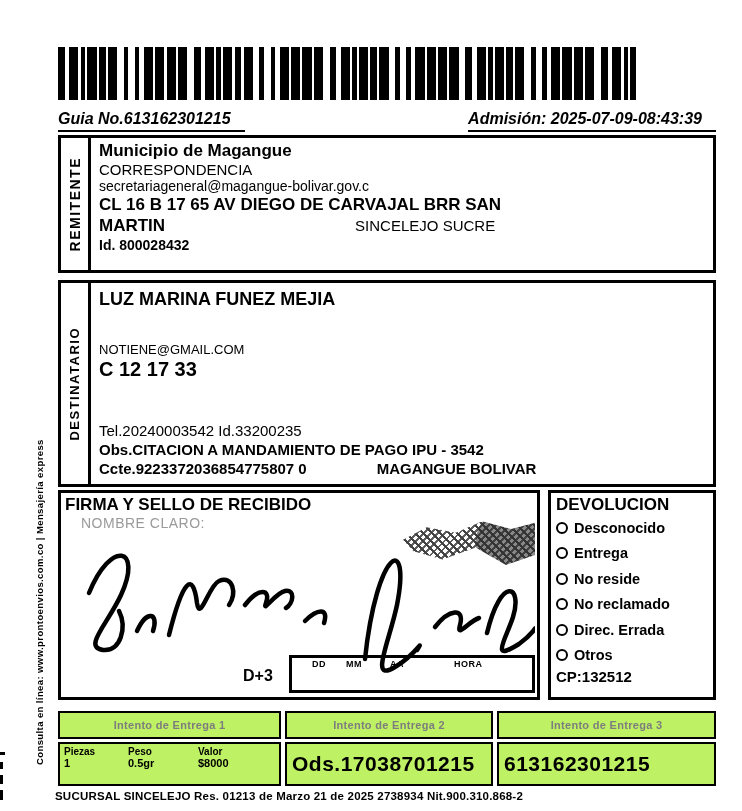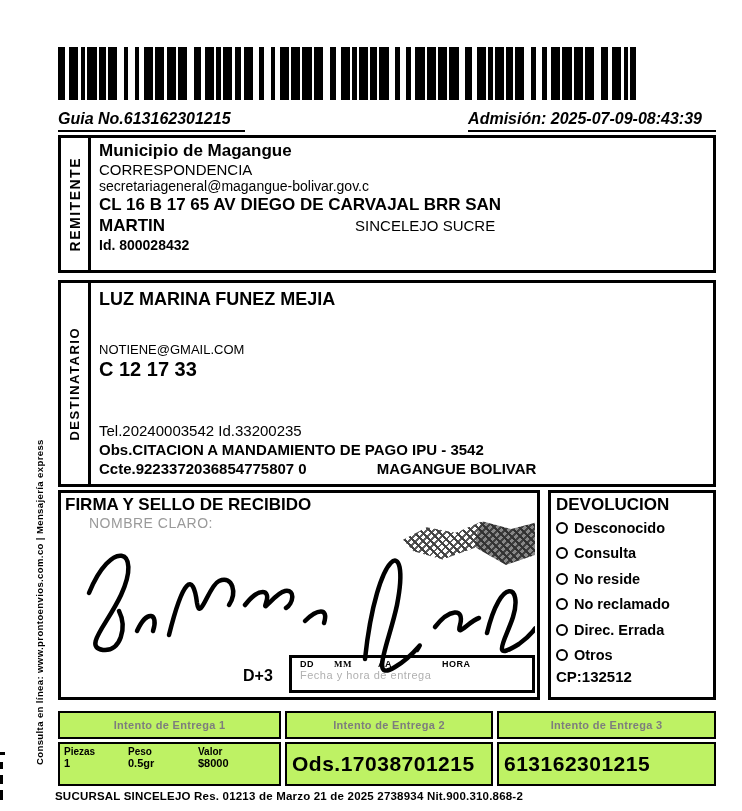--- a/index.html
+++ b/index.html
@@ -43,30 +43,30 @@
   .r-name { font-size:18px; font-weight:600; line-height:22px; margin-top:2px; }
   .r-mail { font-size:13px; font-weight:normal; line-height:15px; margin-top:32px; }
   .r-addr { font-size:20px; font-weight:bold; line-height:24px; }
   .r-tel { font-size:15px; font-weight:normal; line-height:19px; margin-top:40px; }
   .r-obs { font-size:15px; font-weight:bold; line-height:19px; }
   .r-ccterow { display:flex; font-size:15px; font-weight:bold; line-height:19px; }
   .r-city { font-weight:600; margin-left:70px; }
 
   
   .f-title { font-size:17px; font-weight:bold; line-height:19px; padding:2px 4px 0; }
-  .f-claro { font-size:14px; color:#9a9a9a; padding:1px 20px; letter-spacing:.5px;margin-left:8px; }
+  .f-claro { font-size:14px; color:#9a9a9a; padding:1px 20px; letter-spacing:.5px; }
   .stamp { position:absolute; right:2px; top:26px; width:132px; height:46px; opacity:.85;
     background-image:
       radial-gradient(circle at 80% 50%, rgba(0,0,0,.55) 0 30%, transparent 31%),
       repeating-linear-gradient(45deg,#222 0 2px,transparent 2px 6px),
       repeating-linear-gradient(-45deg,#444 0 2px,transparent 2px 5px);
     clip-path:polygon(0 45%,18% 18%,40% 30%,60% 5%,82% 22%,100% 8%,100% 78%,78% 100%,55% 62%,30% 88%,8% 70%); }
   .sig { position:absolute; left:6px; top:38px; }
   .d3 { position:absolute; left:182px; bottom:12px; font-size:16px; font-weight:bold; }
-  .datebox { position:absolute; left:228px; bottom:4px; width:246px; height:38px; border:3px solid #000; padding:1px 8px; }
+  .datebox { position:absolute; left:228px; bottom:4px; width:246px; height:38px; border:3px solid #000; padding:1px 20px; }
   .datebox .cols { display:flex; font-size:9px; font-weight:bold; letter-spacing:.5px; }
   .datebox .cols i { font-style:normal; }
   .datebox .cap { font-size:11px; color:#b0b0b0; letter-spacing:.5px; }
 
   
   .dev { padding:2px 5px; }
   .dev-title { font-size:17px; font-weight:bold; line-height:20px; }
   .opt { display:flex; align-items:center; height:25.5px; }
   .opt .circ { width:12px; height:12px; border:2.5px solid #000; border-radius:50%; margin-right:6px; flex:none; }
   .opt .lab { font-size:14.5px; font-weight:bold; }
@@ -150,37 +150,36 @@
         <path d="M238,90 C250,78 262,76 257,92"></path>
         <path d="M298,128 C310,16 344,2 330,74 C322,112 302,152 328,136 C348,124 358,106 350,119"></path>
         <path d="M368,96 C382,78 398,76 393,94 C389,108 402,90 412,87"></path>
         <path d="M420,102 C434,44 456,54 446,86 C439,108 422,132 452,113 C466,103 472,92 466,100"></path>
       </g>
     </svg>
     <div class="d3">D+3</div>
     <div class="datebox">
       <div class="cols">
         <i style="width:34px;">DD</i>
-        <i style="width:44px;font-family:Liberation Serif, serif;">MM</i>
+        <i style="width:44px;">MM</i>
         <i style="width:64px;">AA</i>
         <i>HORA</i>
       </div>
-      <div class="cap">Fecha y hora de entrega</div>
     </div>
   </div>
 
   <div class="box dev" style="left:548px; top:490px; width:168px; height:210px;">
     <div class="dev-title">DEVOLUCION</div>
     <div class="opt">
       <span class="circ"></span>
       <span class="lab">Desconocido</span>
     </div>
     <div class="opt">
       <span class="circ"></span>
-      <span class="lab">Consulta</span>
+      <span class="lab">Entrega</span>
     </div>
     <div class="opt">
       <span class="circ"></span>
       <span class="lab">No reside</span>
     </div>
     <div class="opt">
       <span class="circ"></span>
       <span class="lab">No reclamado</span>
     </div>
     <div class="opt">

